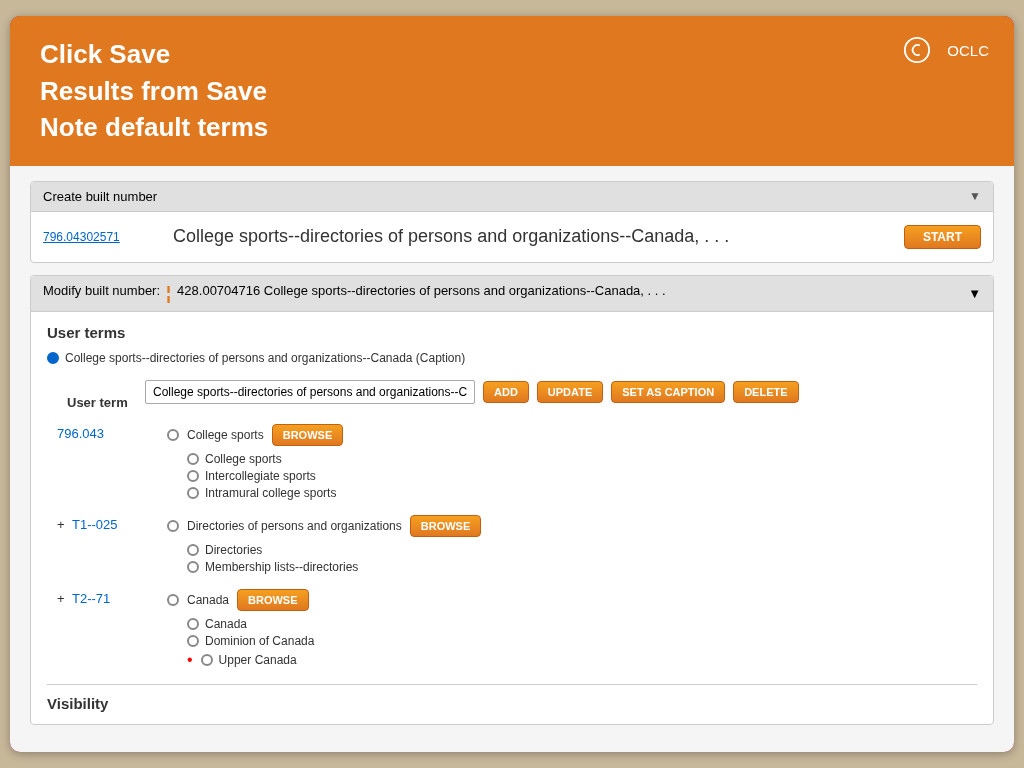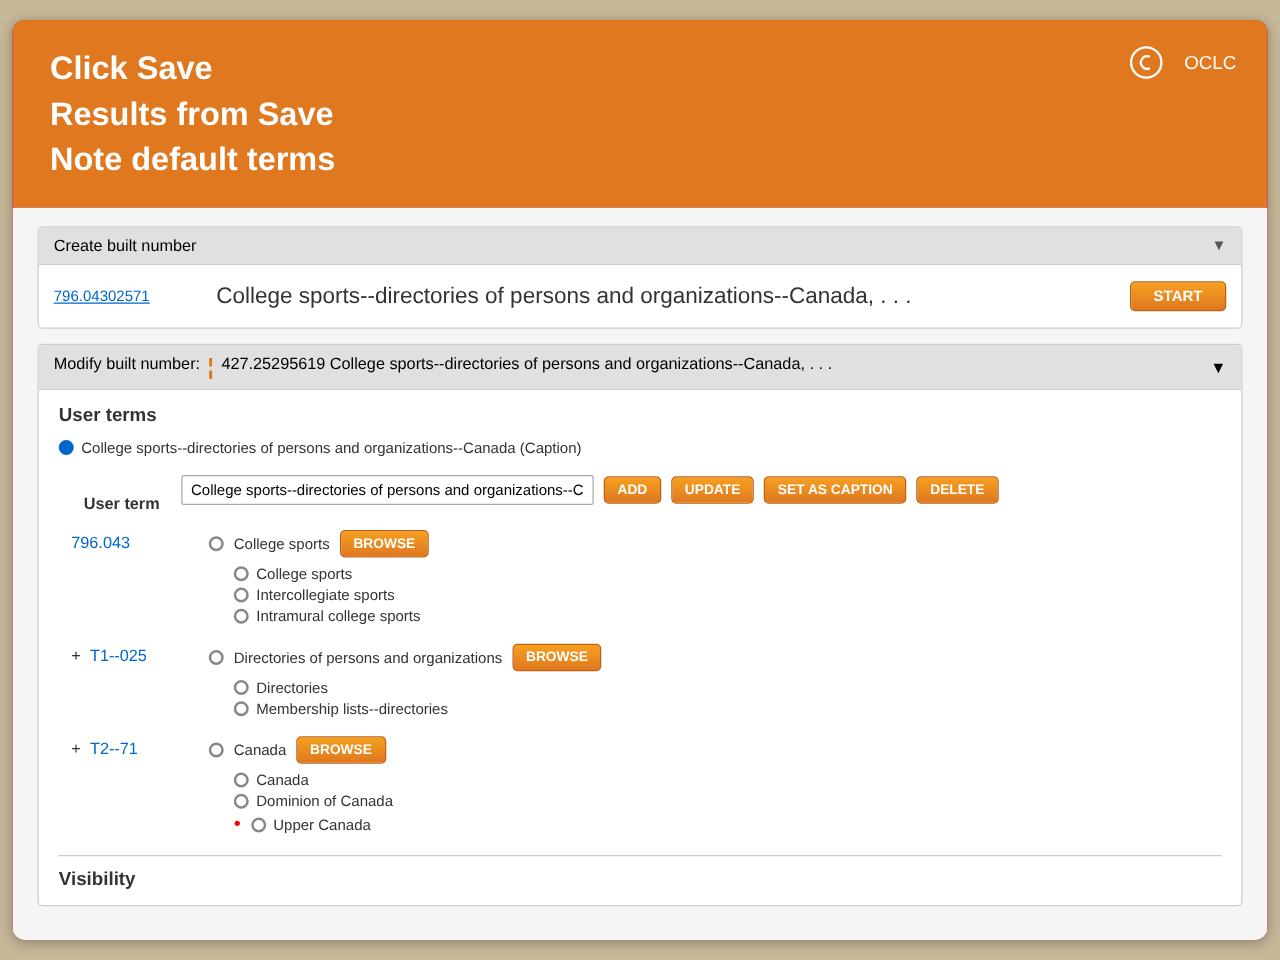--- a/index.html
+++ b/index.html
@@ -290,21 +290,21 @@
           <button class="btn-start">START</button>
         </div>
       </div>
     </div>
 
     <div class="modify-panel">
       <div class="modify-header">
         <div class="modify-header-left">
           <span>Modify built number:</span>
           <span class="modify-indicator">¦</span>
-          <span>427.25295619 College sports--directories of persons and organizations--Canada, . . .</span>
+          <span>428.00704716 College sports--directories of persons and organizations--Canada, . . .</span>
         </div>
         <span class="dropdown-arrow">▼</span>
       </div>
 
       <div class="modify-body">
 
         <div class="section-title">User terms</div>
 
         <div class="caption-row">
           <span class="radio-blue"></span>

